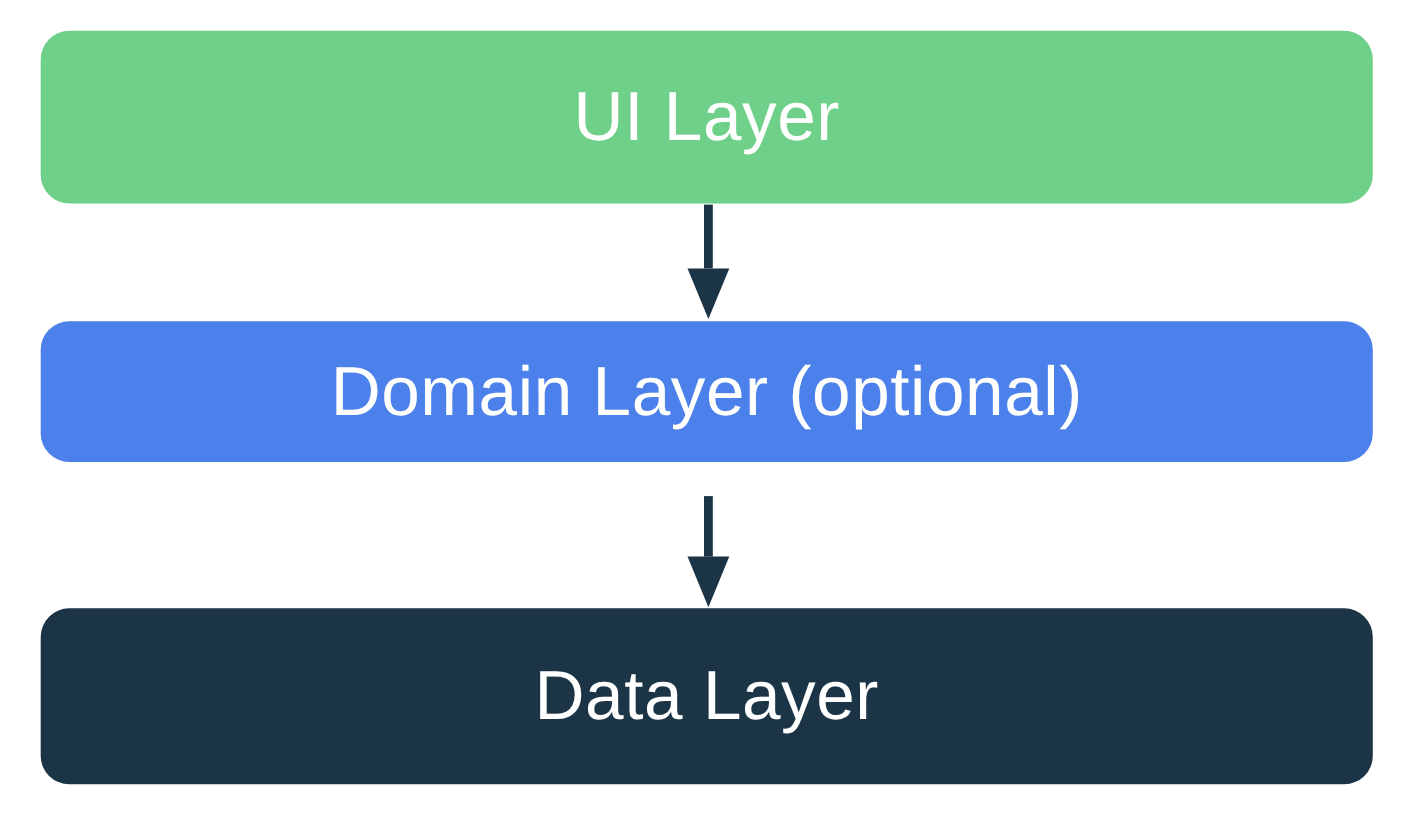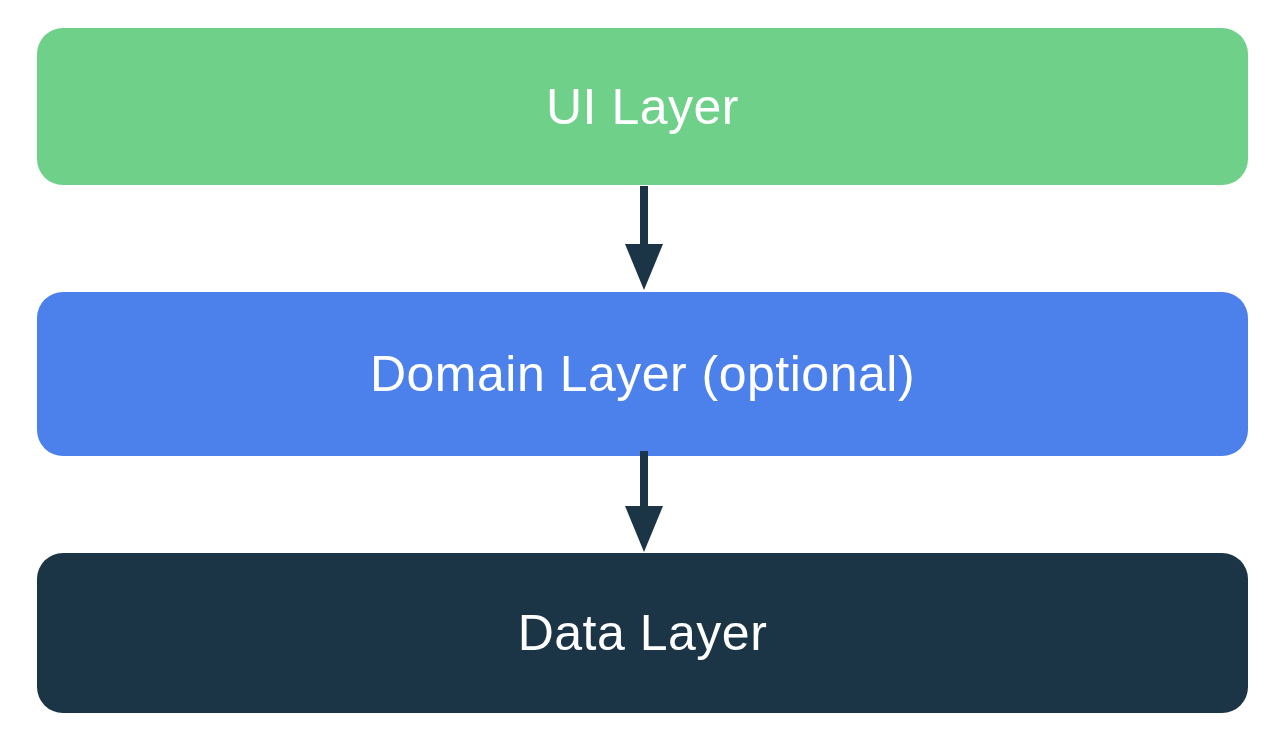--- a/index.html
+++ b/index.html
@@ -20,29 +20,29 @@
   .layer-box {
     position: absolute;
     left: 37px;
     width: 1211px;
     border-radius: 26px;
     display: flex;
     align-items: center;
     justify-content: center;
   }
   .layer-label {
-    font-size: 50px;
+    font-size: 63px;
     font-weight: 400;
     letter-spacing: 0.5px;
     white-space: nowrap;
     line-height: 1;
     text-align: right;
   }
   .box-ui     { top: 28px;  height: 157px; }
-  .box-domain { top: 292px; height: 164px; }
+  .box-domain { top: 292px; height: 128px; }
   .box-data   { top: 553px; height: 160px; }
 
   .arrow {
     position: absolute;
     left: 624px;           
     width: 39px;
     display: flex;
     flex-direction: column;
     align-items: center;
   }

